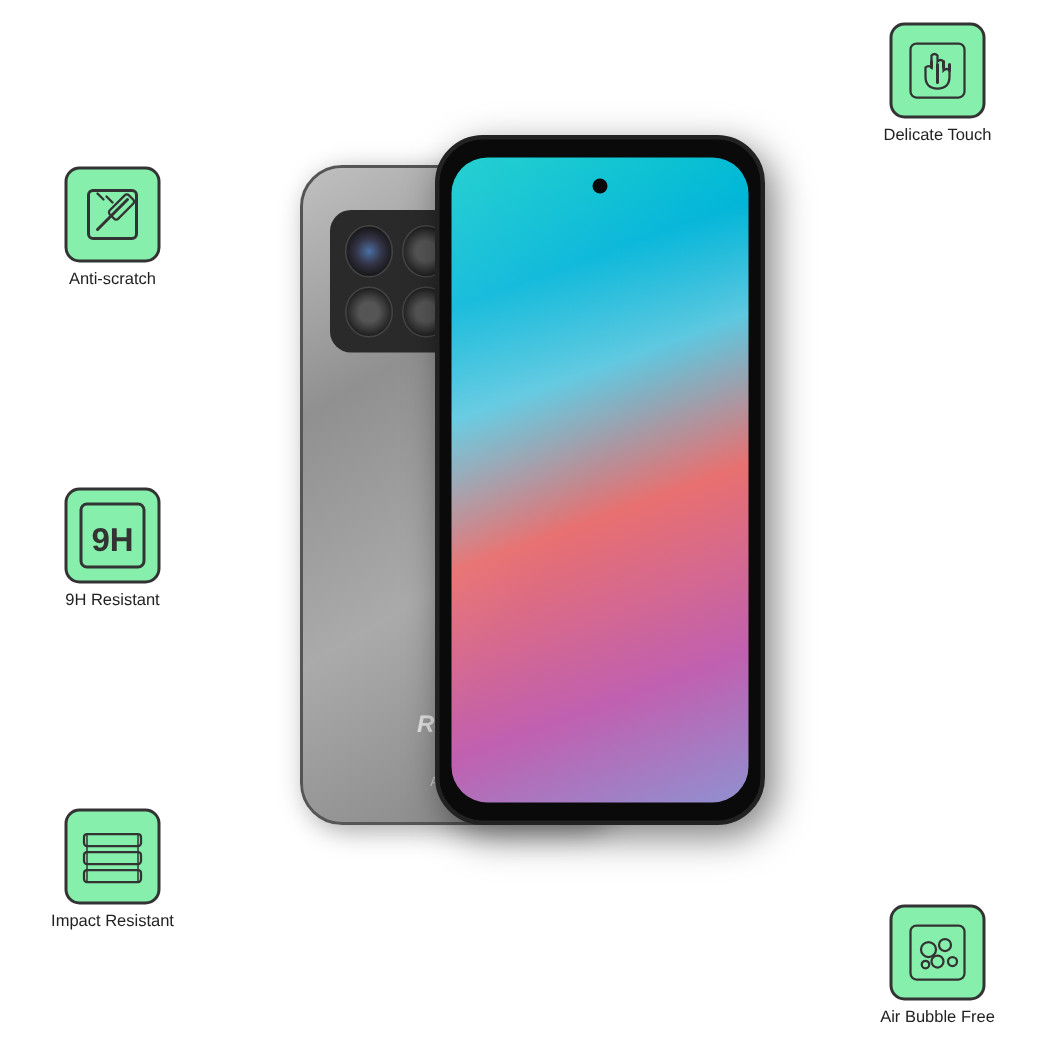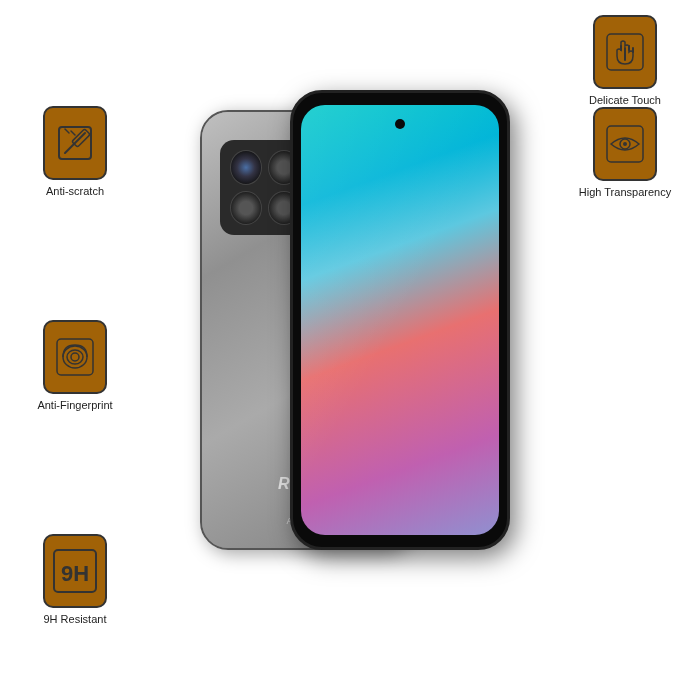--- a/index.html
+++ b/index.html
@@ -166,40 +166,40 @@
     }
 
     .features-right {
       position: absolute;
       right: 5px;
       top: 0;
       width: 140px;
       height: 700px;
       display: flex;
       flex-direction: column;
-      justify-content: flex-start;
+      justify-content: space-between;
       padding: 15px 0;
     }
 
     .feature-item {
       display: flex;
       flex-direction: column;
       align-items: center;
       gap: 4px;
     }
 
     .feature-icon-box {
       width: 64px;
-      height: 74px;
+      height: 64px;
       border: 2px solid #333;
       border-radius: 10px;
       display: flex;
       align-items: center;
       justify-content: center;
-      background: #a16207;
+      background: #86efac;
     }
 
     .feature-label {
       font-size: 11px;
       color: #222;
       text-align: center;
       font-weight: 500;
       line-height: 1.3;
     }
 
@@ -220,46 +220,46 @@
           <line x1="10" y1="30" x2="30" y2="10" stroke="#333" stroke-width="2" stroke-linecap="round"></line>
           <line x1="14" y1="10" x2="10" y2="6" stroke="#333" stroke-width="1.5" stroke-linecap="round"></line>
           <line x1="20" y1="12" x2="16" y2="8" stroke="#333" stroke-width="1.5" stroke-linecap="round"></line>
 
           <rect x="22" y="6" width="8" height="18" rx="2" transform="rotate(45 26 15)" fill="none" stroke="#333" stroke-width="1.5"></rect>
         </svg>
       </div>
       <span class="feature-label">Anti-scratch</span>
     </div>
 
-    <div class="feature-item">
-      <div class="feature-icon-box">
-        <svg width="44" height="44" viewBox="0 0 44 44">
-          <rect x="4" y="4" width="36" height="36" rx="4" fill="none" stroke="#333" stroke-width="1.5"></rect>
-
-          <ellipse cx="22" cy="22" rx="4" ry="4" fill="none" stroke="#333" stroke-width="1.5"></ellipse>
-          <ellipse cx="22" cy="22" rx="8" ry="7" fill="none" stroke="#333" stroke-width="1.5"></ellipse>
-          <ellipse cx="22" cy="22" rx="12" ry="11" fill="none" stroke="#333" stroke-width="1.5"></ellipse>
-          <path d="M10 22 Q10 10 22 10" fill="none" stroke="#333" stroke-width="1.5"></path>
-          <path d="M34 22 Q34 10 22 10" fill="none" stroke="#333" stroke-width="1.5"></path>
-        </svg>
-      </div>
-      <span class="feature-label">Anti-Fingerprint</span>
-    </div>
 
 
     <div class="feature-item">
       <div class="feature-icon-box">
         <svg width="50" height="50" viewBox="0 0 50 50">
           <rect x="4" y="4" width="42" height="42" rx="4" fill="none" stroke="#333" stroke-width="2"></rect>
           <text x="25" y="35" text-anchor="middle" font-size="22" font-weight="bold" fill="#333" font-family="Arial">9H</text>
         </svg>
       </div>
       <span class="feature-label">9H Resistant</span>
     </div>
 
+    <div class="feature-item">
+      <div class="feature-icon-box">
+        <svg width="50" height="50" viewBox="0 0 50 50">
+
+          <rect x="6" y="10" width="38" height="8" rx="2" fill="none" stroke="#333" stroke-width="1.5"></rect>
+          <rect x="6" y="22" width="38" height="8" rx="2" fill="none" stroke="#333" stroke-width="1.5"></rect>
+          <rect x="6" y="34" width="38" height="8" rx="2" fill="none" stroke="#333" stroke-width="1.5"></rect>
+
+          <line x1="8" y1="10" x2="8" y2="42" stroke="#333" stroke-width="1"></line>
+          <line x1="42" y1="10" x2="42" y2="42" stroke="#333" stroke-width="1"></line>
+        </svg>
+      </div>
+      <span class="feature-label">Impact Resistant</span>
+    </div>
 
   </div>
 
   <div class="phone-area">
 
     <div class="phone-back">
       <div class="phone-back-inner">
         <div class="camera-module">
           <div class="camera-lens big"></div>
           <div class="camera-lens"></div>
@@ -287,31 +287,33 @@
         <svg width="44" height="44" viewBox="0 0 44 44">
           <rect x="4" y="4" width="36" height="36" rx="4" fill="none" stroke="#333" stroke-width="1.5"></rect>
 
           <path d="M22 30 L22 18 M18 20 L18 16 M26 20 L26 16 M30 22 L30 18" stroke="#333" stroke-width="2" stroke-linecap="round" fill="none"></path>
           <path d="M14 26 Q14 34 22 34 Q30 34 30 26 L30 22 Q28 20 26 22 L26 16 Q24 14 22 16 L22 12 Q20 10 18 12 L18 20 Q16 18 14 20 Z" fill="none" stroke="#333" stroke-width="1.5"></path>
         </svg>
       </div>
       <span class="feature-label">Delicate Touch</span>
     </div>
 
+
+
     <div class="feature-item">
       <div class="feature-icon-box">
         <svg width="44" height="44" viewBox="0 0 44 44">
           <rect x="4" y="4" width="36" height="36" rx="4" fill="none" stroke="#333" stroke-width="1.5"></rect>
 
-          <path d="M8 22 Q22 10 36 22 Q22 34 8 22 Z" fill="none" stroke="#333" stroke-width="1.5"></path>
-          <circle cx="22" cy="22" r="5" fill="none" stroke="#333" stroke-width="1.5"></circle>
-          <circle cx="22" cy="22" r="2" fill="#333"></circle>
-        </svg>
-      </div>
-      <span class="feature-label">High Transparency</span>
-    </div>
-
-
+          <circle cx="16" cy="20" r="5" fill="none" stroke="#333" stroke-width="1.5"></circle>
+          <circle cx="27" cy="17" r="4" fill="none" stroke="#333" stroke-width="1.5"></circle>
+          <circle cx="22" cy="28" r="4" fill="none" stroke="#333" stroke-width="1.5"></circle>
+          <circle cx="14" cy="30" r="2.5" fill="none" stroke="#333" stroke-width="1.5"></circle>
+          <circle cx="32" cy="28" r="3" fill="none" stroke="#333" stroke-width="1.5"></circle>
+        </svg>
+      </div>
+      <span class="feature-label">Air Bubble Free</span>
+    </div>
 
 
   </div>
 
 </div>
 
 </body></html>

